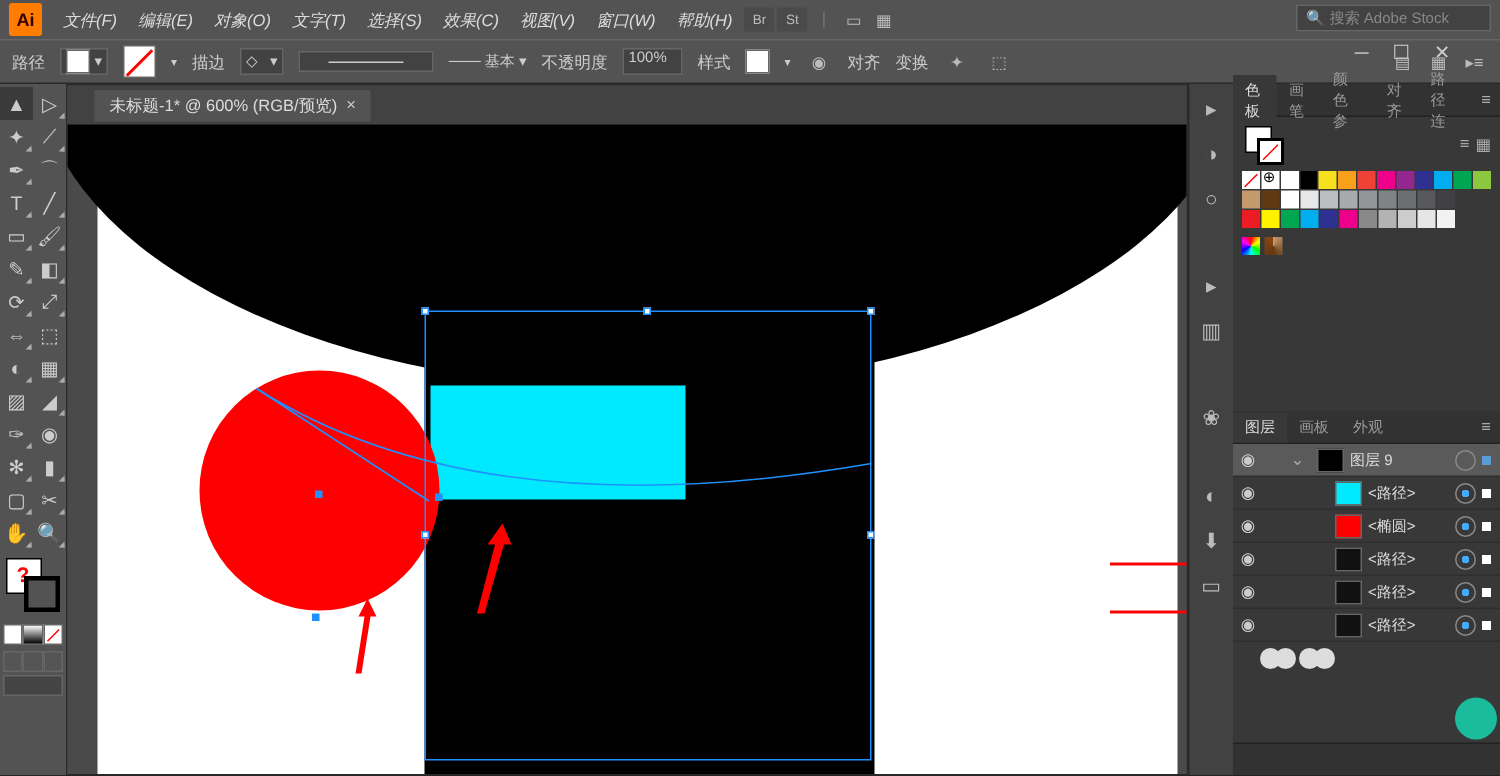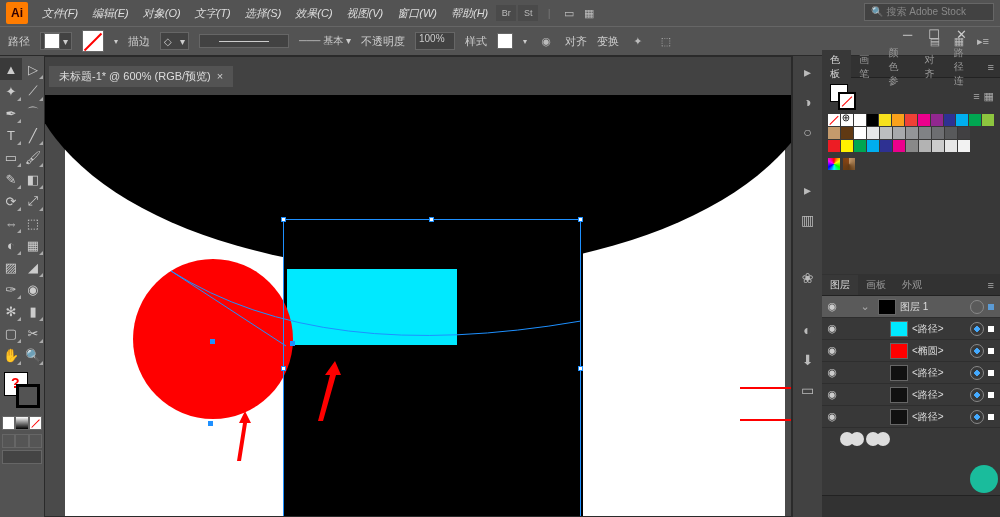--- a/index.html
+++ b/index.html
@@ -37,21 +37,21 @@
   .fill-box { width:24px; height:24px; background:#fff; border:1px solid #000; position:absolute; left:2px; top:2px;}
   .fill-box.q { background:#fff;}
   .fill-box.q::after{content:"?"; color:red; font-size:14px; position:absolute; left:6px; top:2px; font-weight:bold;}
   .stroke-box { width:24px; height:24px; border:3px solid #000; background:#535353; position:absolute; right:2px; bottom:2px;}
   .mode-row { display:flex; margin:2px 2px 0 2px;}
   .mode-btn { flex:1; height:14px; border:1px solid #666;}
   .screen-row { display:flex; margin:2px;}
   .screen-btn { flex:1; height:14px; background:#444; border:1px solid #666;}
   
   .canvas-area { flex: 1; background: #4a4a4a; display: flex; flex-direction: column; border:1px solid #2a2a2a;}
-  .tab-bar { height: 38px; background: #424242; display: flex; align-items: center; padding-left: 4px; }
+  .tab-bar { height: 26px; background: #424242; display: flex; align-items: center; padding-left: 18px; }
   .doc-tab { background: #535353; padding: 3px 10px; color: #ddd; font-size: 11px; display:flex; align-items:center; gap:6px;}
   .tab-close { font-size: 11px; color: #ccc; }
   .canvas { flex: 1; position: relative; background: #4a4a4a; overflow: hidden; }
   .artboard { position: absolute; left: 20px; top: 6px; width: 720px; height: 445px; background: #fff; }
   
   .big-curve { position:absolute; left:-40px; top:-260px; width:800px; height:430px; background:#000; border-radius:50%; }
   .black-col { position:absolute; left:218px; top:130px; width:300px; height:330px; background:#000;}
   .cyan-rect { position:absolute; left:222px; top:168px; width:170px; height:76px; background:#00e9ff;}
   .red-circle { position:absolute; left:68px; top:158px; width:160px; height:160px; background:#ff0000; border-radius:50%;}
   .sel-box { position:absolute; left:218px; top:118px; width:298px; height:300px; border:1px solid #1e90ff;}
@@ -365,21 +365,21 @@
         <div class="ptab">外观</div>
         <div class="panel-menu">≡</div>
       </div>
       <div class="layer-list" id="layer-list">
           <div class="layer-row sel">
             <div class="eye">◉</div>
     <div class="lock"></div>
     <div class="ltree">⌄</div>
 
     <div class="lthumb" style="background:#000;"></div>
-    <div class="lname">图层 1</div>
+    <div class="lname">图层 9</div>
     <div class="ltarget "></div>
     <div class="lsel" style="background:#5b9bd5;"></div>
           </div>
           <div class="layer-row">
             <div class="eye">◉</div>
     <div class="lock"></div>
     <div class="ltree"></div>
     <div style="width:12px;"></div>
     <div class="lthumb" style="background:#00e9ff;"></div>
     <div class="lname">&lt;路径&gt;</div>

